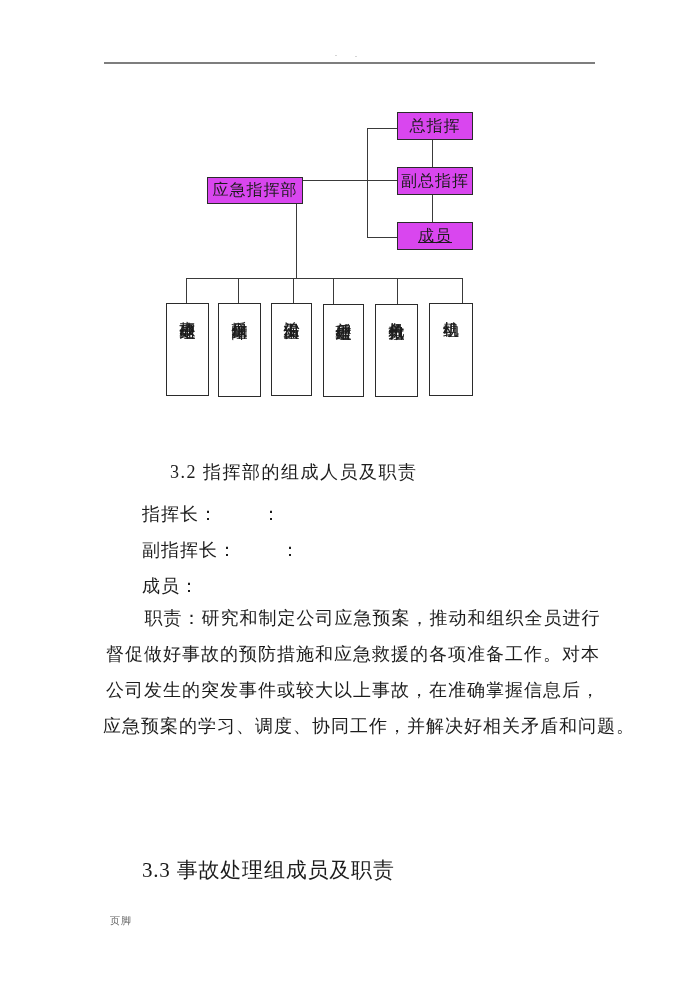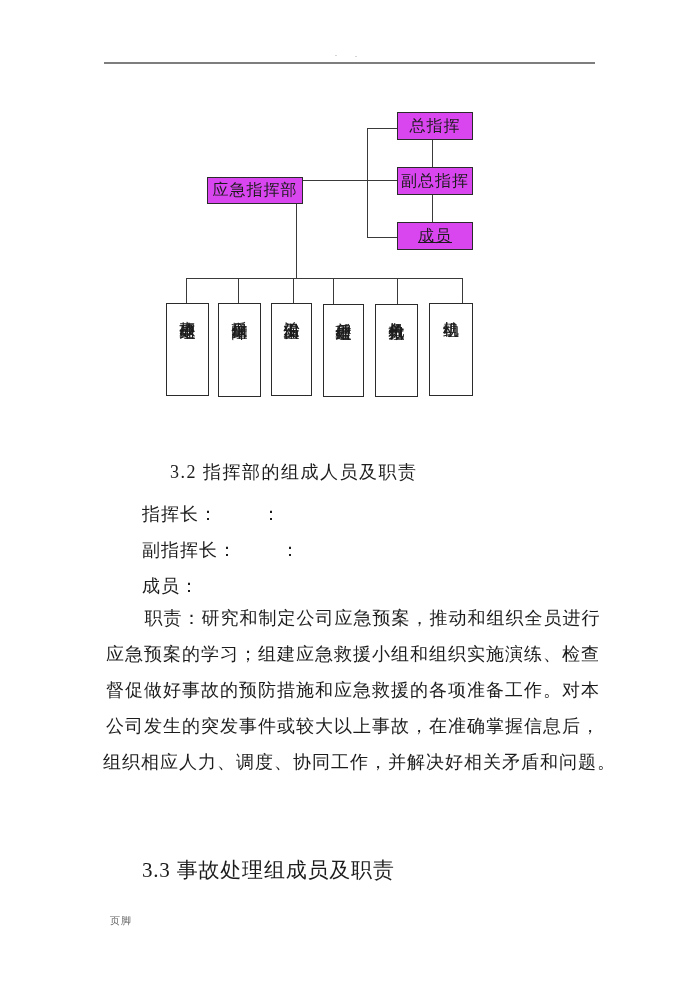--- a/index.html
+++ b/index.html
@@ -162,23 +162,22 @@
   <div class="h32">3.2 指挥部的组成人员及职责</div>
 
   <div class="roles">
     <div class="role-line">指挥长：        ：</div>
     <div class="role-line">副指挥长：        ：</div>
     <div class="role-line">成员：</div>
   </div>
 
   <div class="para">
     <div class="p-line indent">职责：研究和制定公司应急预案，推动和组织全员进行</div>
-    <div class="p-line">应急预案的学习；组建应急救援小组和组织实施演练、检查</div>
     <div class="p-line">督促做好事故的预防措施和应急救援的各项准备工作。对本</div>
     <div class="p-line">公司发生的突发事件或较大以上事故，在准确掌握信息后，</div>
-    <div class="p-line">组织相应人力、调度、协同工作，并解决好相关矛盾和问题。</div>
+    <div class="p-line">应急预案的学习、调度、协同工作，并解决好相关矛盾和问题。</div>
   </div>
 
   <div class="h33">3.3 事故处理组成员及职责</div>
 
   <div class="footer-label">页脚</div>
 
 </div>
 
 </body></html>

